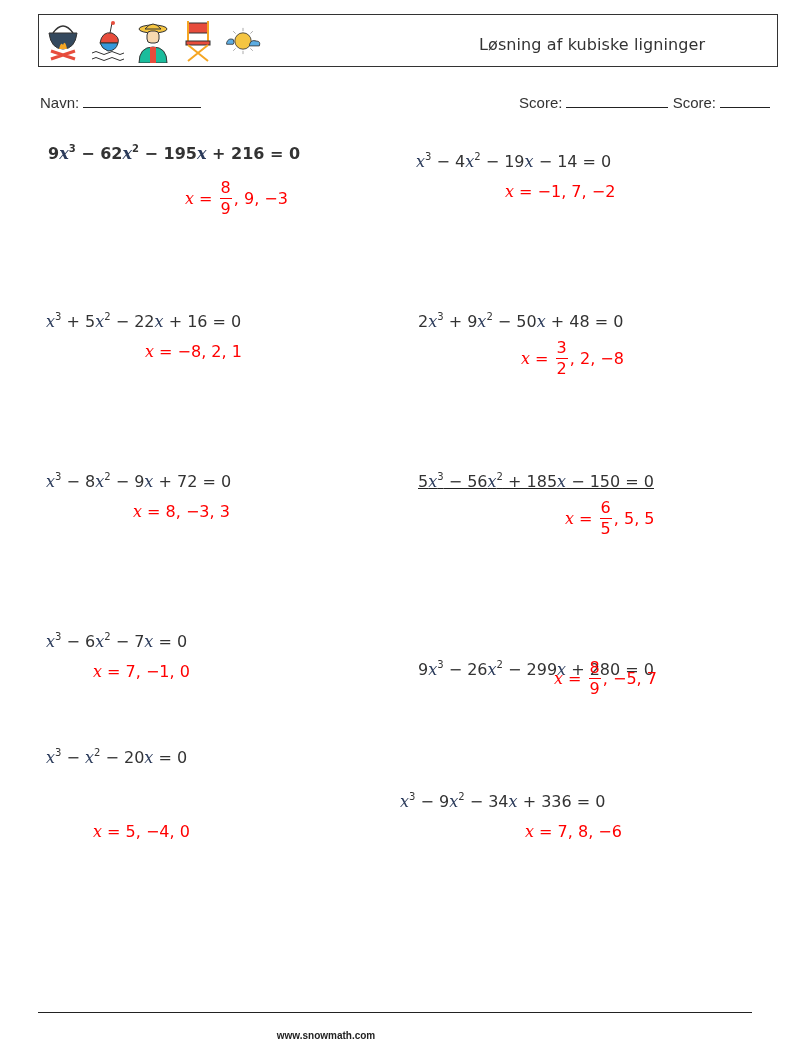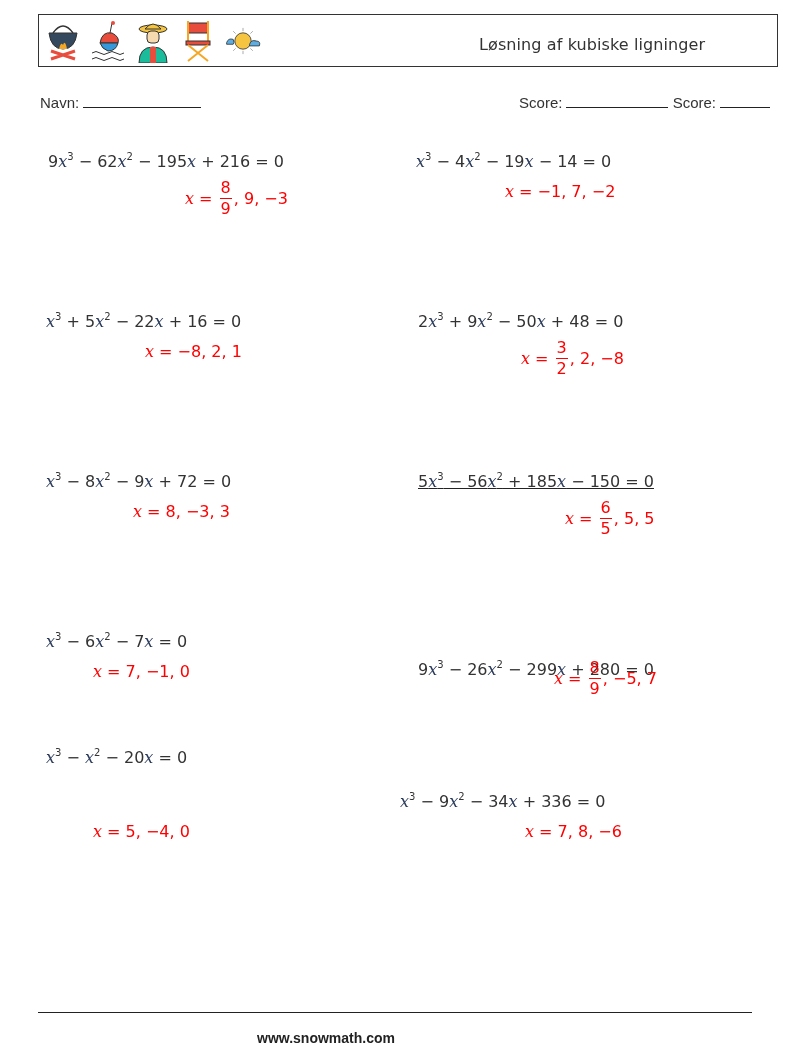--- a/index.html
+++ b/index.html
@@ -15,21 +15,21 @@
   .problem { position: absolute; }
   .eq { font-family: "DejaVu Sans", sans-serif; font-size: 16px; color: #333; white-space: nowrap; }
   .eq i { font-family: "DejaVu Serif", serif; font-style: italic; color: #2a3a5a; }
   .eq sup { font-size: 10px; vertical-align: 7px; line-height: 0; }
   .ans { position: absolute; color: #ff0000; font-family: "DejaVu Sans", sans-serif; font-size: 16px; white-space: nowrap; display: flex; align-items: center; }
   .ans i { font-family: "DejaVu Serif", serif; font-style: italic; }
   .frac { display: inline-flex; flex-direction: column; align-items: center; margin: 0 2px; line-height: 1; }
   .frac .num { border-bottom: 1px solid #ff0000; padding: 0 1px 2px; }
   .frac .den { padding-top: 2px; }
   .footer-line { position: absolute; left: 38px; top: 1012px; width: 714px; border-top: 1px solid #222; }
-  .footer { position: absolute; top: 1030px; left: 0; width: 652px; text-align: center; font-size: 14px; color: #222; font-weight: bold; }
+  .footer { position: absolute; top: 1030px; left: 0; width: 652px; text-align: center; font-size: 10px; color: #222; font-weight: bold; }
 </style>
 </head>
 <body>
 
 <div class="header-box">
   <div class="icons">
     <svg viewBox="0 0 36 44">
       <path d="M8 14 Q18 0 28 14" fill="none" stroke="#333" stroke-width="1.5"></path>
       <path d="M4 14 H32 Q30 30 18 30 Q6 30 4 14Z" fill="#34495e" stroke="#333"></path>
       <path d="M14 30 Q16 22 18 26 Q20 20 22 30Z" fill="#f5a623"></path>
@@ -67,21 +67,21 @@
 </div>
 
 <div class="info-row info-left">
   <span>Navn:</span><span class="blank" style="width:118px"></span>
 </div>
 <div class="info-row info-right">
   <span>Score:</span><span class="blank" style="width:102px"></span>
   <span style="margin-left:0">Score:</span><span class="blank" style="width:50px"></span>
 </div>
 
-<div class="problem" style="left:48px; top:152px;">
+<div class="problem" style="left:48px; top:144px;font-weight:bold;">
   <div class="eq">9<i>x</i><sup>3</sup> − 62<i>x</i><sup>2</sup> − 195<i>x</i> + 216 = 0</div>
 </div>
 <div class="ans" style="left:185px; top:180px;">
   <i>x</i>&nbsp;=&nbsp;<span class="frac">
       <span class="num">8</span>
       <span class="den">9</span>
     </span>, 9, −3
 </div>
 
 <div class="problem" style="left:416px; top:152px;">

